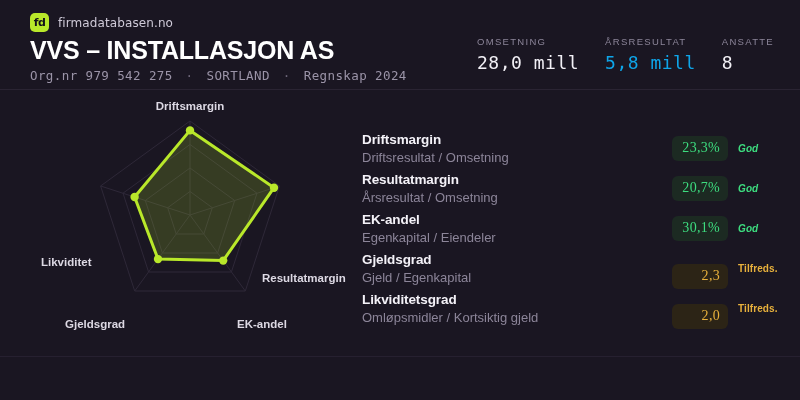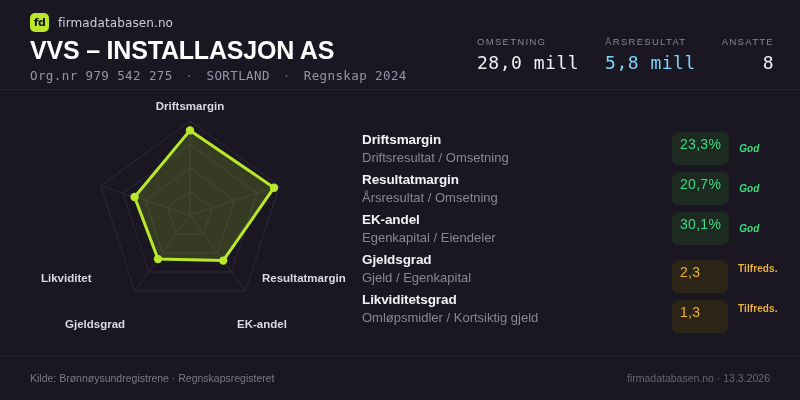--- a/index.html
+++ b/index.html
@@ -42,56 +42,56 @@
   .kpis { position: absolute; right: 26px; top: 28px; display: flex; gap: 26px; align-items: flex-start; margin-top: 8px; }
   .kpi { display: flex; flex-direction: column; gap: 7px; }
   .kpi-label {
     color: #8c8599; font-size: 9.5px; letter-spacing: 1.3px;
     font-family: "Liberation Sans", sans-serif;
   }
   .kpi-value {
     font-size: 18px; font-family: "DejaVu Sans Mono", monospace;
     letter-spacing: 0.5px; line-height: 1;
   }
-  .kpi-value.white { color: #f2f0f6; text-align: right; }
-  .kpi-value.green { color: #7dd3fc; }
+  .kpi-value.white { color: #f2f0f6; }
+  .kpi-value.green { color: #0ea5e9; }
 
   
   .radar-wrap { position: absolute; left: 0; top: 90px; width: 355px; height: 250px; }
   .radar-wrap svg { position: absolute; left: 0; top: 0; }
   .axis-label {
     position: absolute; color: #ddd9e4; font-size: 11.5px; font-weight: bold;
     font-family: "Liberation Sans", sans-serif; white-space: nowrap;
   }
   .al-top    { left: 190px; top: 10px;  transform: translateX(-50%); }
   .al-right  { left: 262px; top: 188px; transform: translateY(-50%); }
   .al-botr   { left: 237px; top: 228px; }
   .al-botl   { left: 65px;  top: 228px; }
-  .al-left   { left: 41px;  top: 188px; transform: translateY(-50%); }
+  .al-left   { left: 41px;  top: 172px; transform: translateY(-50%); }
 
   
   .metrics { position: absolute; left: 362px; top: 128px; width: 420px; }
   .metric-row {
     position: relative; height: 40px; display: flex; align-items: center;
   }
   .metric-row + .metric-row { margin-top: 0px; }
   .metric-text { width: 310px; display: flex; flex-direction: column; gap: 3px; }
   .metric-name {
     color: #f4f2f8; font-size: 13.5px; font-weight: bold;
     font-family: "Liberation Sans", sans-serif; letter-spacing: -0.1px;
   }
   .metric-formula {
     color: #8c8599; font-size: 13px;
     font-family: "Liberation Sans", sans-serif;
   }
   .metric-right { display: flex; align-items: center; gap: 10px; }
   .value-badge {
-    min-width: 56px; text-align: left; padding: 4px 8px 13px;
+    min-width: 56px; text-align: right; padding: 4px 8px 5px;
     border-radius: 6px; font-size: 14px;
-    font-family: Liberation Sans, sans-serif; letter-spacing: 0.3px;
+    font-family: Liberation Serif, serif; letter-spacing: 0.3px;
   }
   .value-badge.good  { background: #1c2a22; color: #3ddc7f; }
   .value-badge.ok    { background: #2c2416; color: #e8b13c; margin-top: 16px; }
   .rating {
     font-size: 10px; font-weight: bold;
     font-family: "Liberation Sans", sans-serif; letter-spacing: 0.1px;
   }
   .rating.good { color: #3ddc7f; font-style: italic; }
   .rating.ok   { color: #e8b13c; }
 
@@ -225,25 +225,23 @@
         <div class="rating ok">Tilfreds.</div>
       </div>
     </div>
 
     <div class="metric-row">
       <div class="metric-text">
         <div class="metric-name">Likviditetsgrad</div>
         <div class="metric-formula">Omløpsmidler / Kortsiktig gjeld</div>
       </div>
       <div class="metric-right">
-        <div class="value-badge ok">1,3</div>
+        <div class="value-badge ok">2,0</div>
         <div class="rating ok">Tilfreds.</div>
       </div>
     </div>
 
   </div>
 
   <div class="footer">
-    <div class="footer-left">Kilde: Brønnøysundregistrene · Regnskapsregisteret</div>
-    <div class="footer-right">firmadatabasen.no · 13.3.2026</div>
   </div>
 
 </div>
 
 </body></html>

